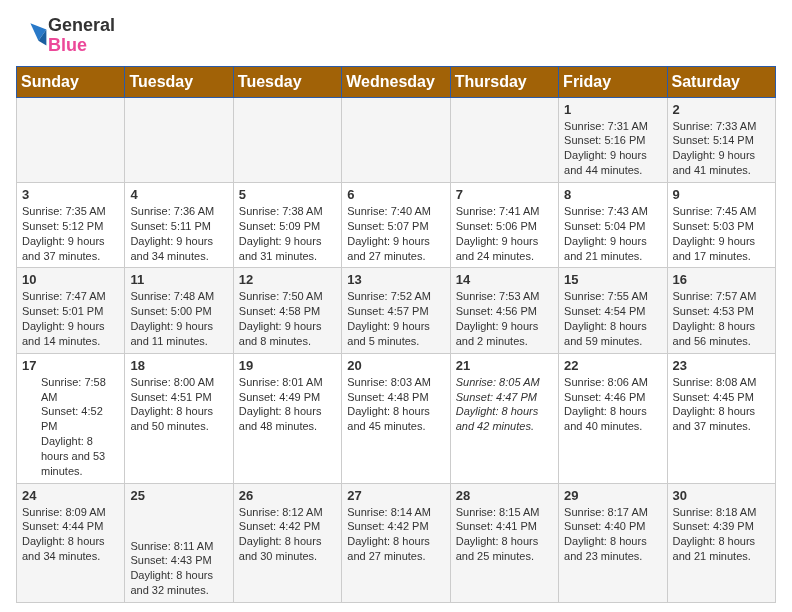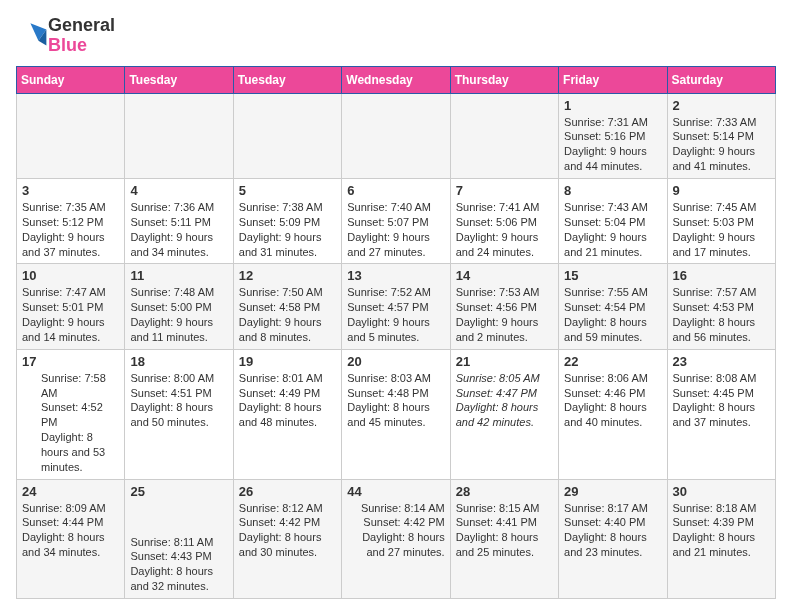--- a/index.html
+++ b/index.html
@@ -42,23 +42,23 @@
     .location {
       font-size: 14px;
       color: #555;
     }
     table {
       width: 100%;
       border-collapse: collapse;
       table-layout: fixed;
     }
     thead tr th {
-      background-color: #ec4899;
+      background-color: #a16207;
       color: #fff;
-      font-size: 12px;
+      font-size: 16px;
       font-weight: bold;
       padding: 6px 4px;
       text-align: left;
       border: 1px solid #2a5aa8;
     }
     tbody tr td {
       vertical-align: top;
       border: 1px solid #ccc;
       padding: 4px 5px;
       font-size: 10px;
@@ -289,22 +289,22 @@
 Sunset: 4:43 PM
 Daylight: 8 hours and 32 minutes.</div>
         </td>
         <td>
           <div class="day-number">26</div>
           <div class="day-info" style="white-space: pre-line;">Sunrise: 8:12 AM
 Sunset: 4:42 PM
 Daylight: 8 hours and 30 minutes.</div>
         </td>
         <td>
-          <div class="day-number">44</div>
-          <div class="day-info" style="white-space: pre-line; text-align: right;">Sunrise: 8:14 AM
+          <div class="day-number">27</div>
+          <div class="day-info" style="white-space: pre-line;">Sunrise: 8:14 AM
 Sunset: 4:42 PM
 Daylight: 8 hours and 27 minutes.</div>
         </td>
         <td>
           <div class="day-number">28</div>
           <div class="day-info" style="white-space: pre-line;">Sunrise: 8:15 AM
 Sunset: 4:41 PM
 Daylight: 8 hours and 25 minutes.</div>
         </td>
         <td>

